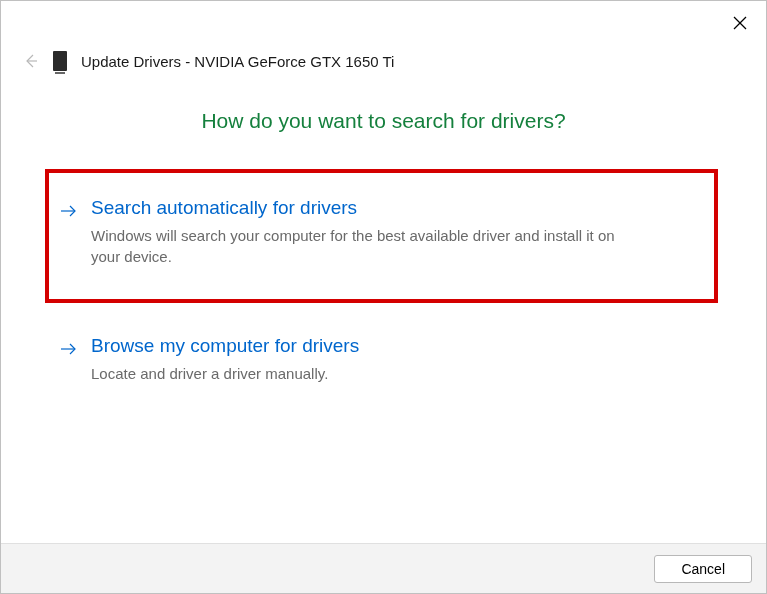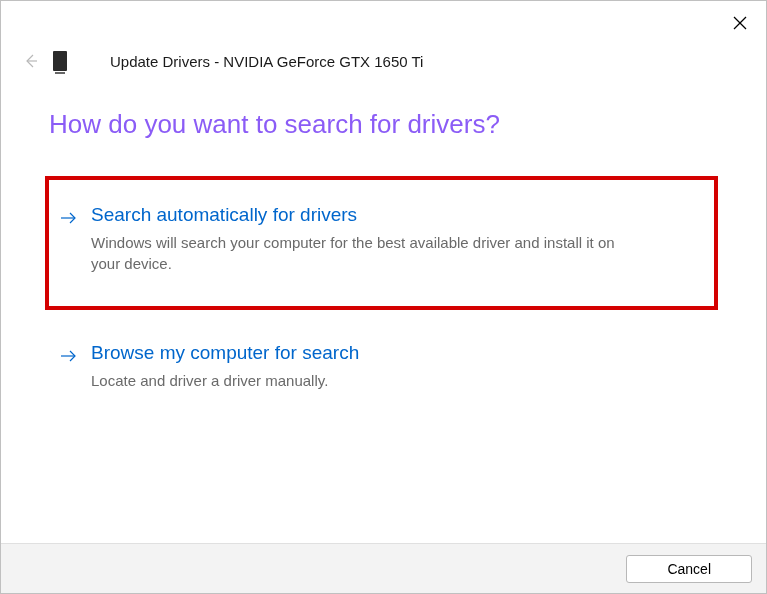--- a/index.html
+++ b/index.html
@@ -64,30 +64,30 @@
       position: absolute;
       bottom: -3px;
       left: 2px;
       width: 10px;
       height: 2px;
       background: #666;
     }
     .window-title {
       font-size: 15px;
       color: #1a1a1a;
-      margin-left: 29px;
     }
     .content {
       padding: 38px 48px 0 48px;
     }
     .question {
-      font-size: 26px;
-      color: #8b5cf6;
+      font-size: 21px;
+      color: #15803d;
       font-weight: 400;
       margin-bottom: 48px;
+      text-align: center;
     }
     .option {
       display: flex;
       align-items: flex-start;
       gap: 12px;
       padding: 10px 12px;
       cursor: pointer;
       margin-bottom: 26px;
     }
     .option.highlighted {
@@ -134,21 +134,21 @@
       border-top: 1px solid #e0e0e0;
       display: flex;
       align-items: center;
       justify-content: flex-end;
       padding-right: 14px;
     }
     .cancel-btn {
       background: #ffffff;
       border: 1px solid #b8b8b8;
       border-radius: 3px;
-      padding: 5px 40px;
+      padding: 5px 26px;
       font-size: 14px;
       color: #000;
       cursor: pointer;
       font-family: inherit;
     }
   </style>
 </head>
 <body>
 
 <div class="close-btn">
@@ -186,21 +186,21 @@
   </div>
 
   <div class="option">
     <div class="opt-arrow">
       <svg viewBox="0 0 16 12">
         <line x1="0" y1="6" x2="14" y2="6" stroke="#0066cc" stroke-width="1.2"></line>
         <path d="M9 1 L14 6 L9 11" stroke="#0066cc" stroke-width="1.2" fill="none"></path>
       </svg>
     </div>
     <div class="opt-text">
-      <div class="opt-title">Browse my computer for search</div>
+      <div class="opt-title">Browse my computer for drivers</div>
       <div class="opt-desc">Locate and driver a driver manually.</div>
     </div>
   </div>
 </div>
 
 <div class="footer">
   <button class="cancel-btn">Cancel</button>
 </div>
 
 </body></html>

